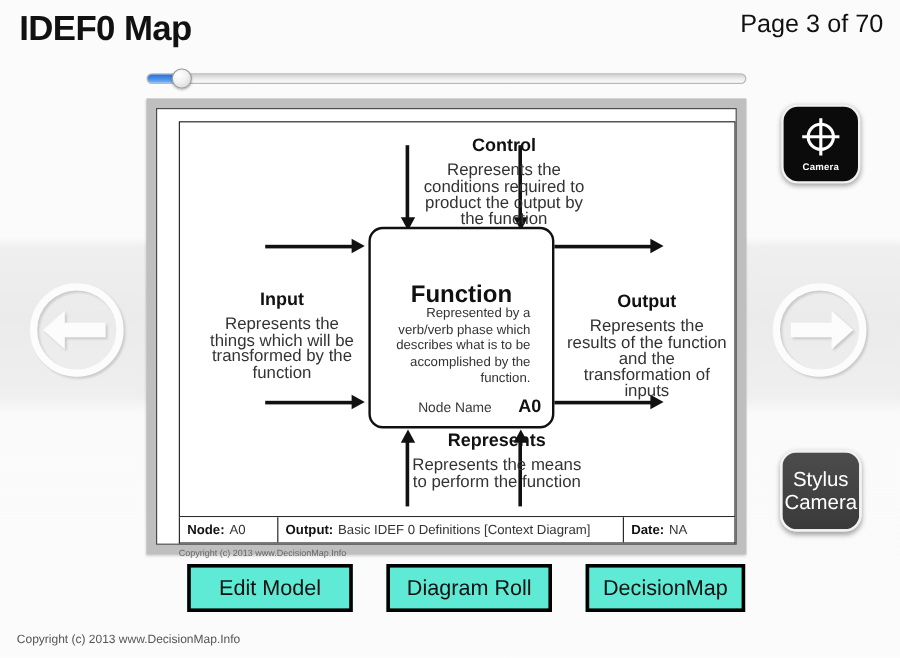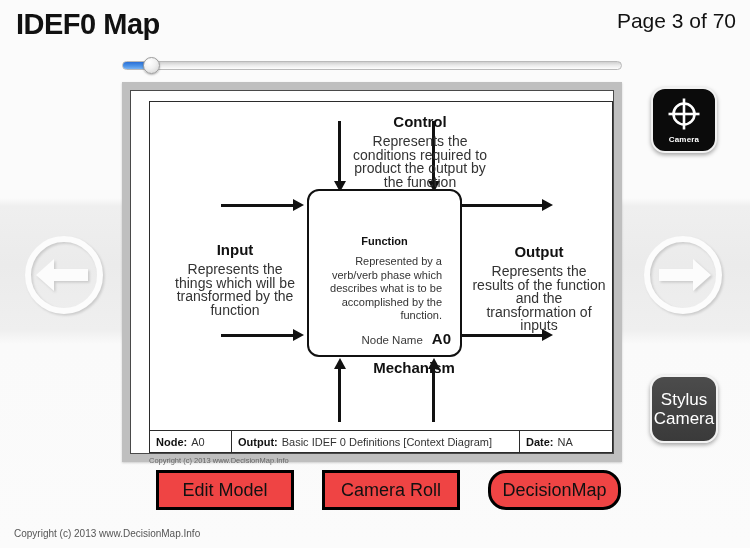--- a/index.html
+++ b/index.html
@@ -83,29 +83,29 @@
   }
 
   
   #function-box {
     position: absolute; left: 158px; top: 88px; width: 155px; height: 168px;
     border: 2.5px solid #111; border-radius: 12px;
     background: #fff;
   }
   #function-title {
     position: absolute; left: 0; right: 0; top: 44px;
-    text-align: center; font-size: 11px; font-weight: bold; color: #111;
+    text-align: center; font-size: 20px; font-weight: bold; color: #111;
   }
   #function-desc {
     position: absolute; left: 5px; right: 18px; top: 64px;
     text-align: right; font-size: 11px; line-height: 13.5px; color: #333;
   }
   #node-row {
     position: absolute; right: 9px; bottom: 8px;
-    display: flex; align-items: baseline; gap: 9px;
+    display: flex; align-items: baseline; gap: 22px;
   }
   #node-label { font-size: 11.5px; color: #3a3a3a; }
   #node-value { font-size: 15px; font-weight: bold; color: #111; }
 
   
   .lbl-block { position: absolute; text-align: center; }
   .lbl-title { font-size: 15px; font-weight: bold; color: #111; }
   .lbl-desc  { font-size: 14px; line-height: 13.5px; color: #333; margin-top: 5px; }
 
   #control-block { left: 196px; top: 12px; width: 150px; }
@@ -136,27 +136,27 @@
     position: absolute; left: 0; top: 355px;
     font-size: 7.5px; color: #666;
   }
 
   
   #action-bar {
     position: absolute; left: 128px; top: 470px; width: 493px; height: 40px;
     display: flex; justify-content: space-between;
   }
   .action-btn {
-    background: #ef4444; border: 3px solid #000;
+    background: #5eead4; border: 3px solid #000;
     display: flex; align-items: center; justify-content: center;
     font-size: 18px; color: #111; margin-left: 28px;
   }
   #btn-edit-model   { width: 163px; }
   #btn-camera-roll  { width: 163px; }
-  #btn-decision-map { width: 157px; border-radius: 18px; }
+  #btn-decision-map { width: 157px; }
 
   
   #page-copyright {
     position: absolute; left: 14px; top: 528px;
     font-size: 10px; color: #555;
   }
 
   
   .nav-arrow {
     position: absolute; width: 92px; height: 92px;
@@ -241,21 +241,22 @@
           <div class="lbl-title">Input</div>
           <div class="lbl-desc">Represents the things which will be transformed by the function</div>
         </div>
 
         <div class="lbl-block" id="output-block">
           <div class="lbl-title">Output</div>
           <div class="lbl-desc">Represents the results of the function and the transformation of inputs</div>
         </div>
 
         <div class="lbl-block" id="mechanism-block">
-          <div class="lbl-title">Mechanism</div>
+          <div class="lbl-title">Represents</div>
+          <div class="lbl-desc">Represents the means to perform the function</div>
         </div>
 
         <div id="function-box">
           <div id="function-title">Function</div>
           <div id="function-desc">Represented by a verb/verb phase which describes what is to be accomplished by the function.</div>
           <div id="node-row">
             <span id="node-label">Node Name</span>
             <span id="node-value">A0</span>
           </div>
         </div>
@@ -276,21 +277,21 @@
         </div>
 
         <div id="idef-copyright">Copyright (c) 2013 www.DecisionMap.Info</div>
       </div>
     </div>
   </div>
 </div>
 
 <div id="action-bar">
   <div class="action-btn" id="btn-edit-model">Edit Model</div>
-  <div class="action-btn" id="btn-camera-roll">Camera Roll</div>
+  <div class="action-btn" id="btn-camera-roll">Diagram Roll</div>
   <div class="action-btn" id="btn-decision-map">DecisionMap</div>
 </div>
 
 <div id="page-copyright">Copyright (c) 2013 www.DecisionMap.Info</div>
 
 <div class="nav-arrow" id="nav-prev">
   <svg width="92" height="92" viewBox="0 0 92 92">
     <defs>
       <filter id="embL" x="-30%" y="-30%" width="170%" height="170%">
         <feDropShadow dx="1.6" dy="1.6" stdDeviation="1.1" flood-color="#c8c8c8" flood-opacity="0.95"></feDropShadow>

